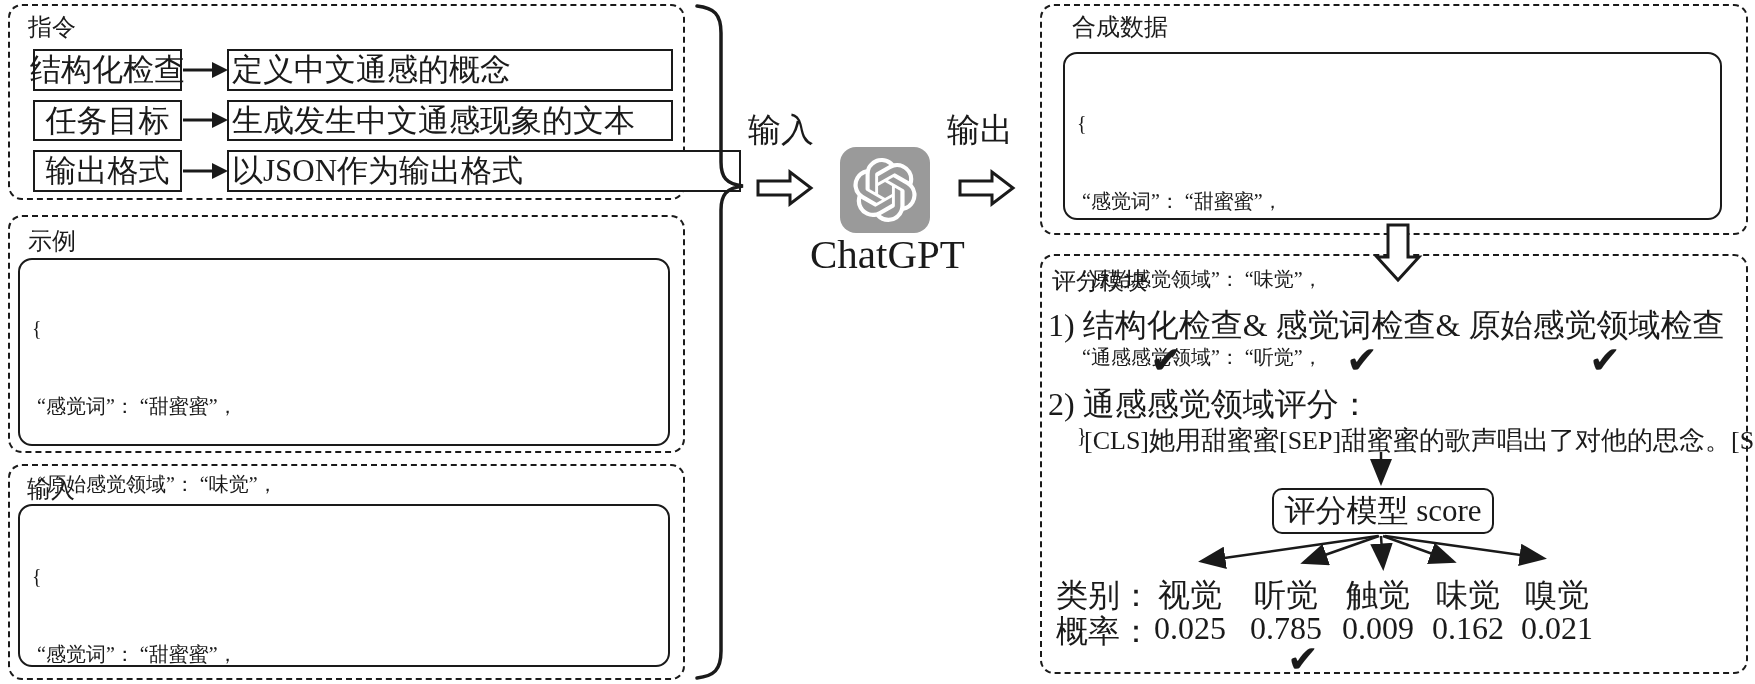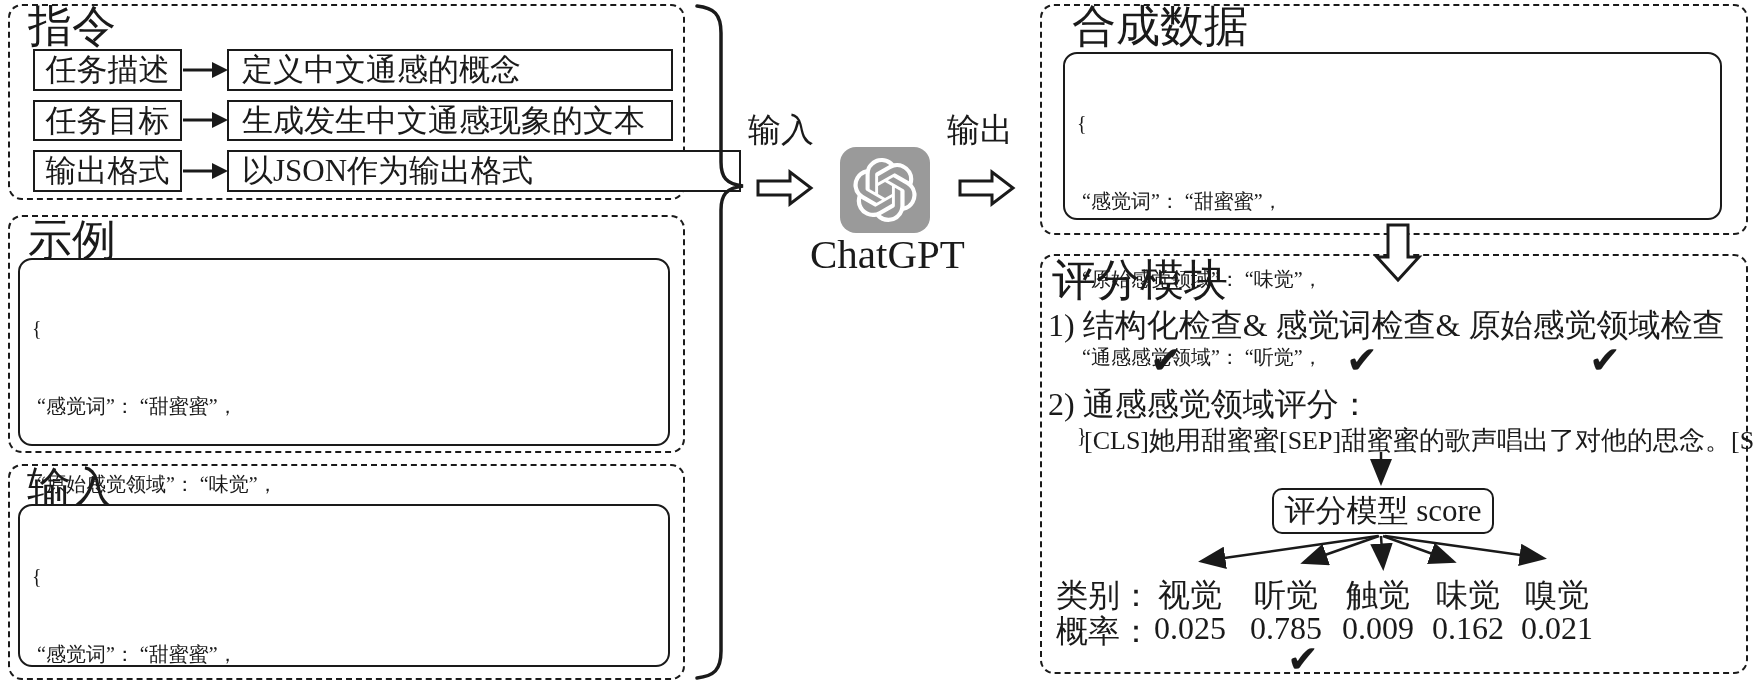--- a/index.html
+++ b/index.html
@@ -8,24 +8,24 @@
     position: relative; width: 1755px; height: 684px; background: #fff;
     color: #1a1a1a; font-family: "Liberation Serif", "DejaVu Serif", serif;
     overflow: hidden;
   }
   .abs { position: absolute; }
   .dashed {
     border: 2px dashed #1a1a1a; border-radius: 14px; background: transparent;
   }
   .solidbox { border: 2.5px solid #1a1a1a; background: #fff; }
   .rounded { border-radius: 14px; }
-  .ptitle { font-size: 44px; line-height: 34px; white-space: nowrap; }
+  .ptitle { font-size: 24px; line-height: 34px; white-space: nowrap; }
   .rowbox { display: flex; align-items: center; font-size: 31px; white-space: nowrap; }
   .rowlabel { justify-content: center; }
-  .rowcontent { padding-left: 13px; }
+  .rowcontent { padding-left: 3px; }
   .json { font-size: 20px; line-height: 26px; white-space: pre; font-family: "Liberation Serif", "DejaVu Serif", serif; }
   .flowlabel { font-size: 33px; text-align: center; white-space: nowrap; }
   .logo-tile { background: #9a9a9a; border-radius: 16px; display: flex; align-items: center; justify-content: center; }
   .brand { font-size: 41px; text-align: center; white-space: nowrap; }
   .stepline { font-size: 32px; white-space: nowrap; }
   .clsline { font-size: 26px; white-space: nowrap; }
   .scorebox { border: 2.5px solid #1a1a1a; border-radius: 10px; background: #fff;
     display: flex; align-items: center; justify-content: center; font-size: 31px; white-space: nowrap; }
   .check { font-family: "DejaVu Sans", sans-serif; font-weight: bold; font-size: 38px;
     text-align: center; line-height: 38px; }
@@ -34,21 +34,21 @@
 </style>
 </head>
 <body>
 
 <div class="canvas">
 
   <div class="abs dashed" style="left:8px; top:4px; width:677px; height:196px"></div>
   <div class="abs ptitle" style="left:28px; top:10px">指令</div>
 
   <div class="abs solidbox rowbox rowlabel" style="left:33px; top:49px; width:149px; height:42px">
-    <span>任务描述</span>
+    <span>结构化检查</span>
   </div>
   <div class="abs solidbox rowbox rowcontent" style="left:227px; top:49px; width:446px; height:42px">
     <span>定义中文通感的概念</span>
   </div>
 
   <div class="abs solidbox rowbox rowlabel" style="left:33px; top:100px; width:149px; height:41px">
     <span>任务目标</span>
   </div>
   <div class="abs solidbox rowbox rowlabel" style="left:33px; top:150px; width:149px; height:42px">
     <span>输出格式</span>

